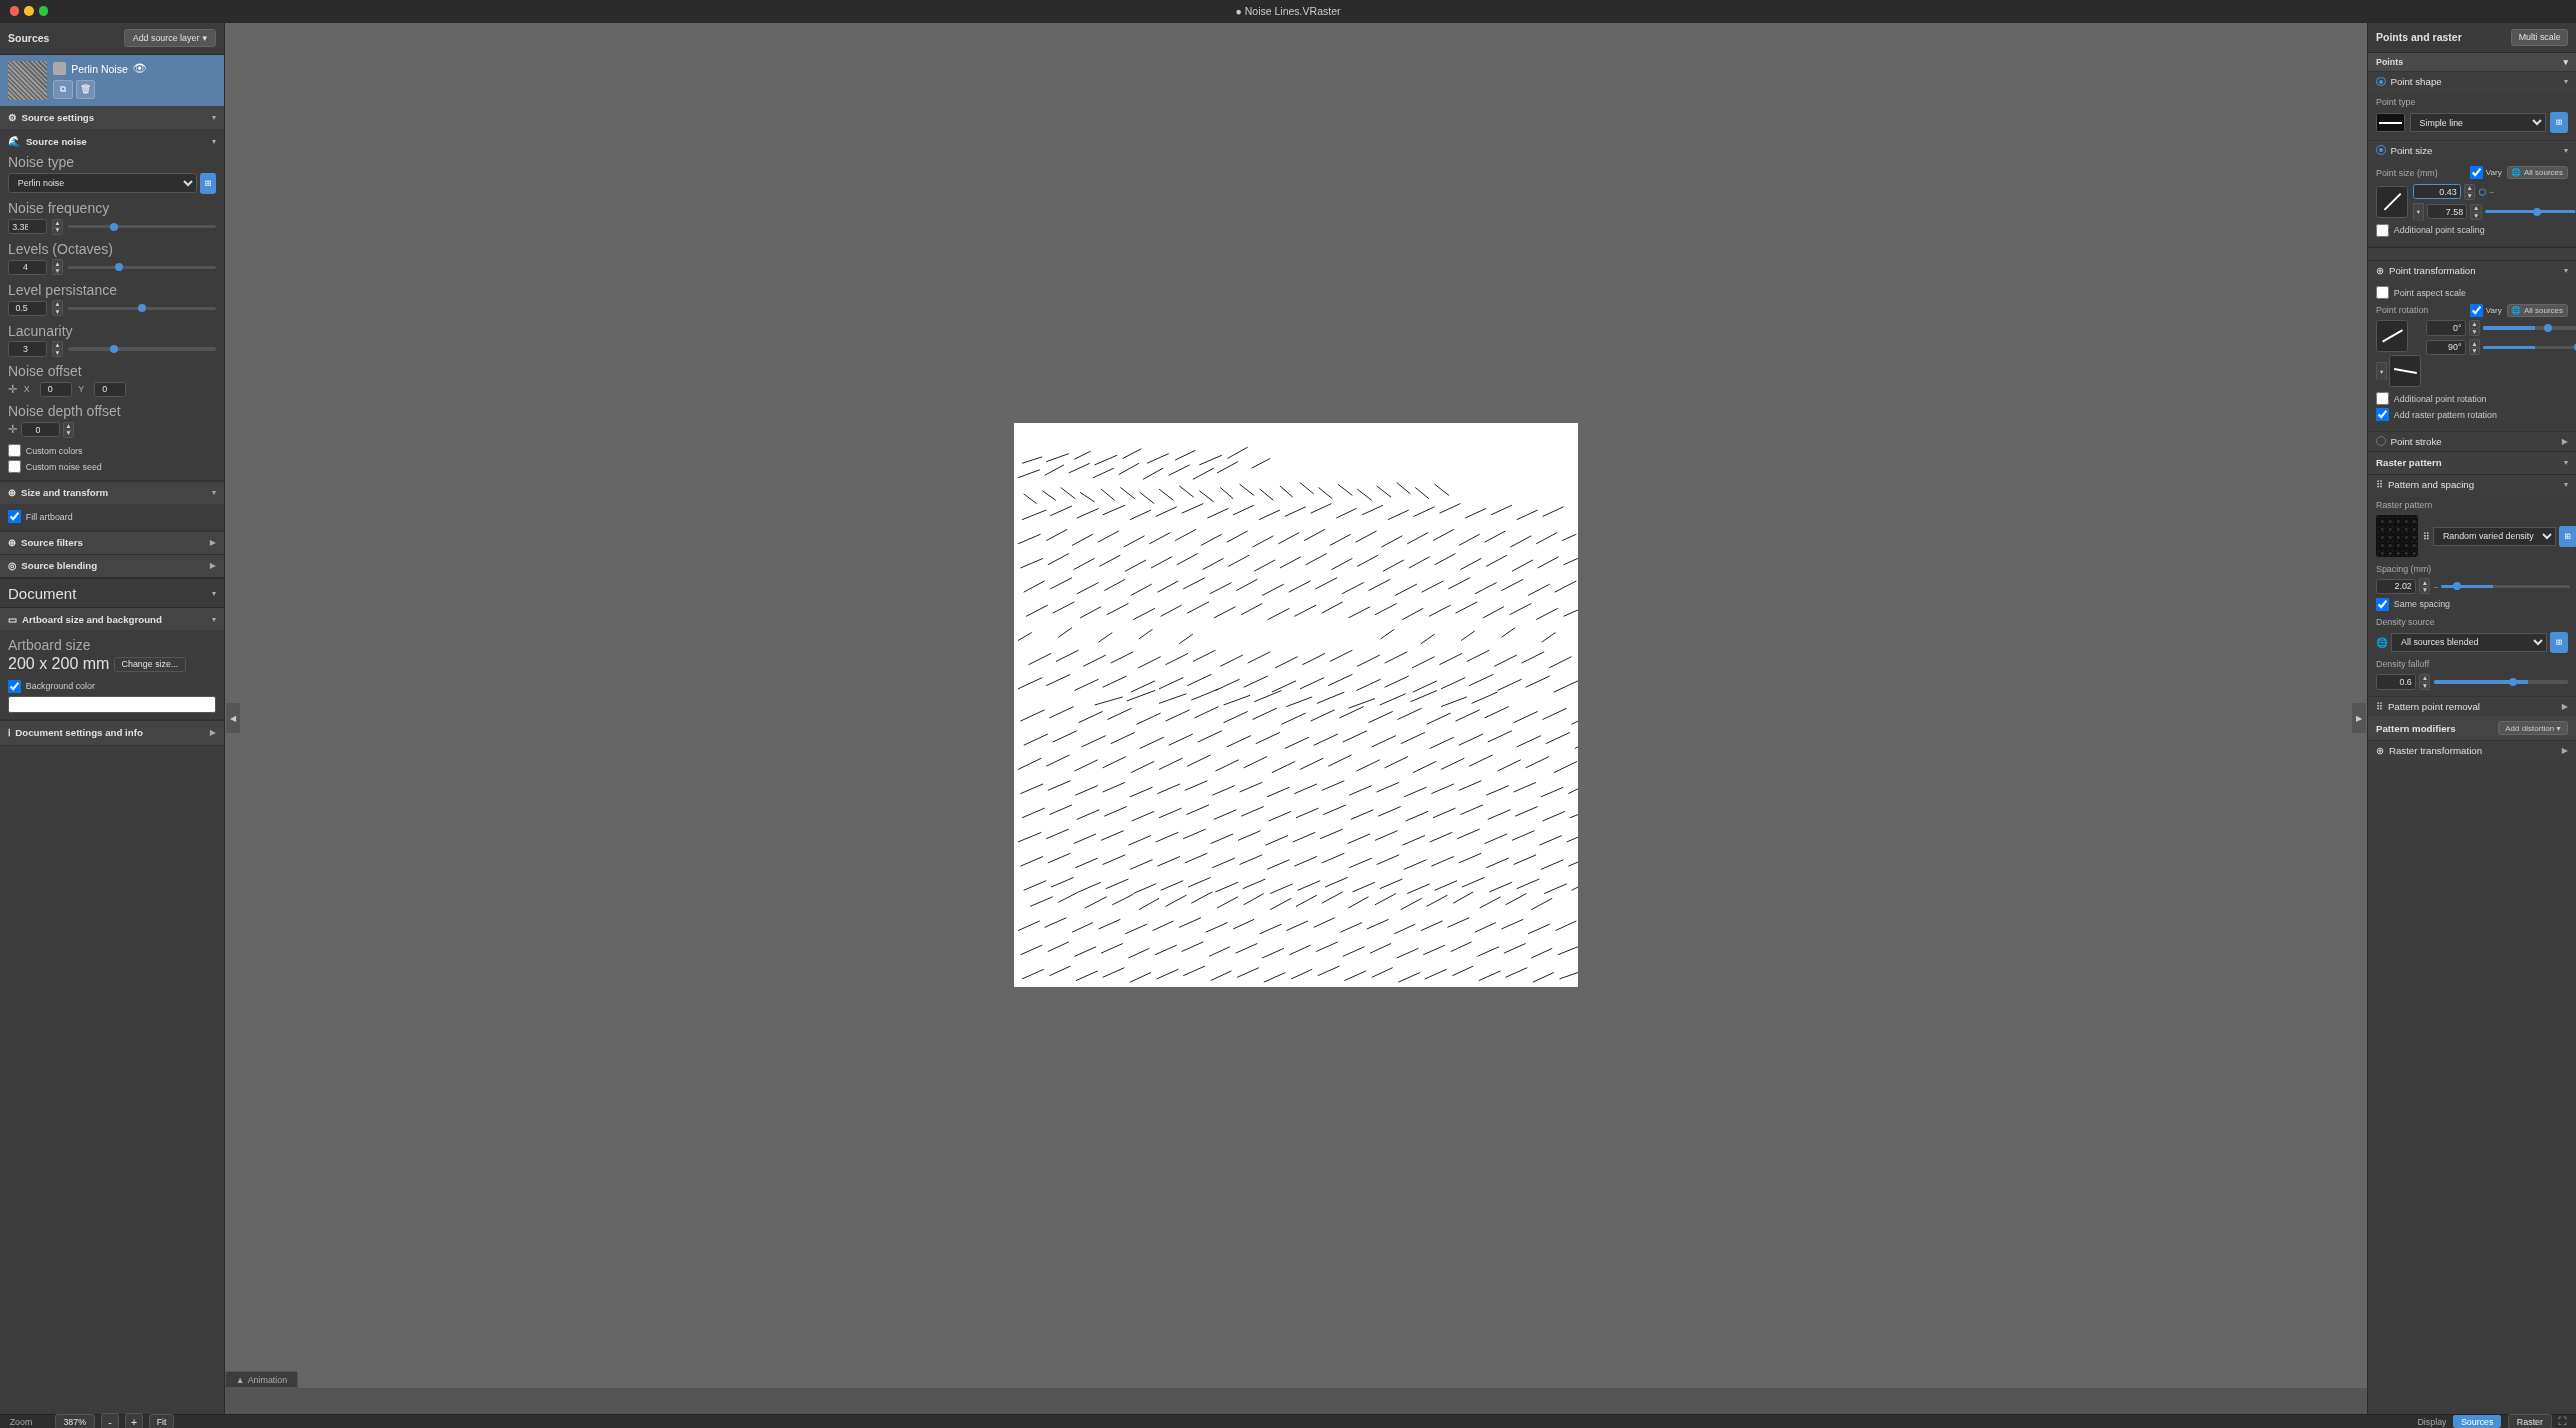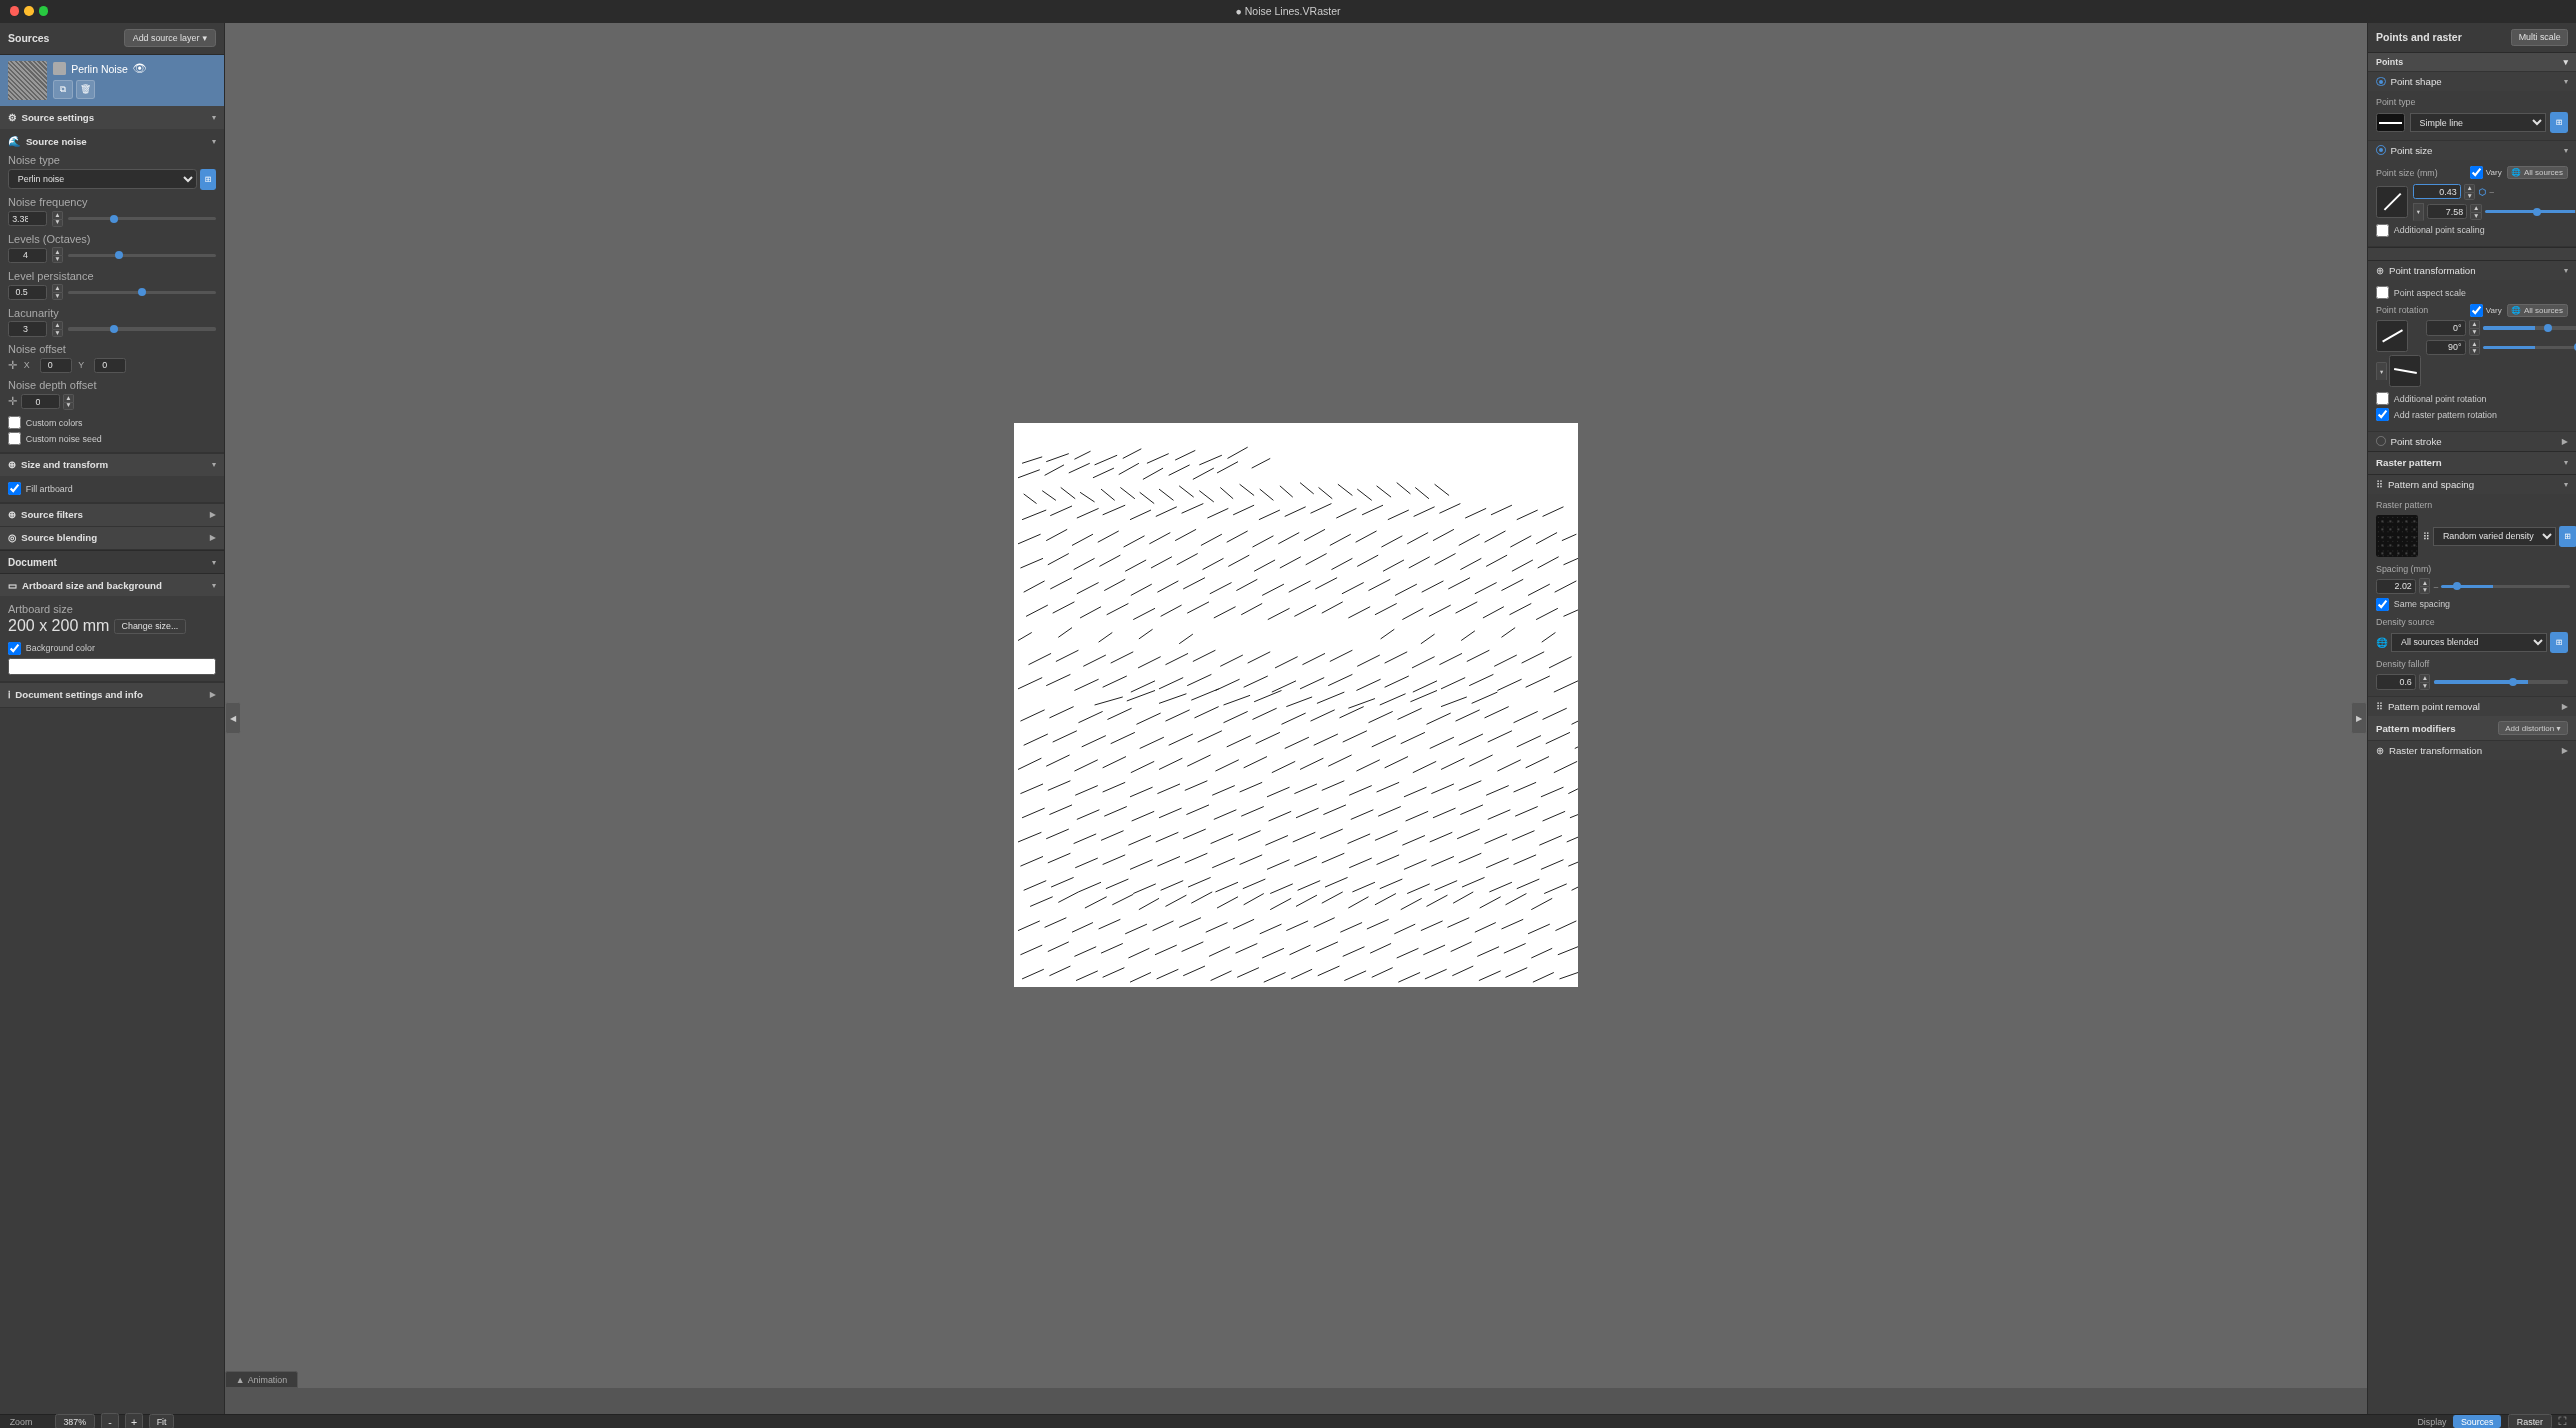--- a/index.html
+++ b/index.html
@@ -153,21 +153,21 @@
     
     .settings-section {
       padding: 6.4px 8px;
       background: #3c3c3c;
       border-bottom: 0.8px solid #333;
     }
     .setting-row {
       margin-bottom: 6.4px;
     }
     .setting-label {
-      font-size: 11px;
+      font-size: 14px;
       color: #aaa;
       margin-bottom: 2.4px;
     }
     .setting-select-row {
       display: flex;
       align-items: center;
       gap: 3.2px;
     }
     .setting-select {
       flex: 1;
@@ -281,22 +281,22 @@
     .doc-section-header {
       background: #3a3a3a;
       padding: 5.6px 8px;
       display: flex;
       align-items: center;
       justify-content: space-between;
       border-bottom: 0.8px solid #2a2a2a;
       border-top: 1.6px solid #2a2a2a;
     }
     .doc-section-title {
-      font-size: 10px;
-      font-weight: 700;
+      font-size: 15px;
+      font-weight: 400;
       color: #e0e0e0;
     }
 
     
     #center-panel {
       flex: 1;
       background: #555;
       display: flex;
       flex-direction: column;
       overflow: hidden;

